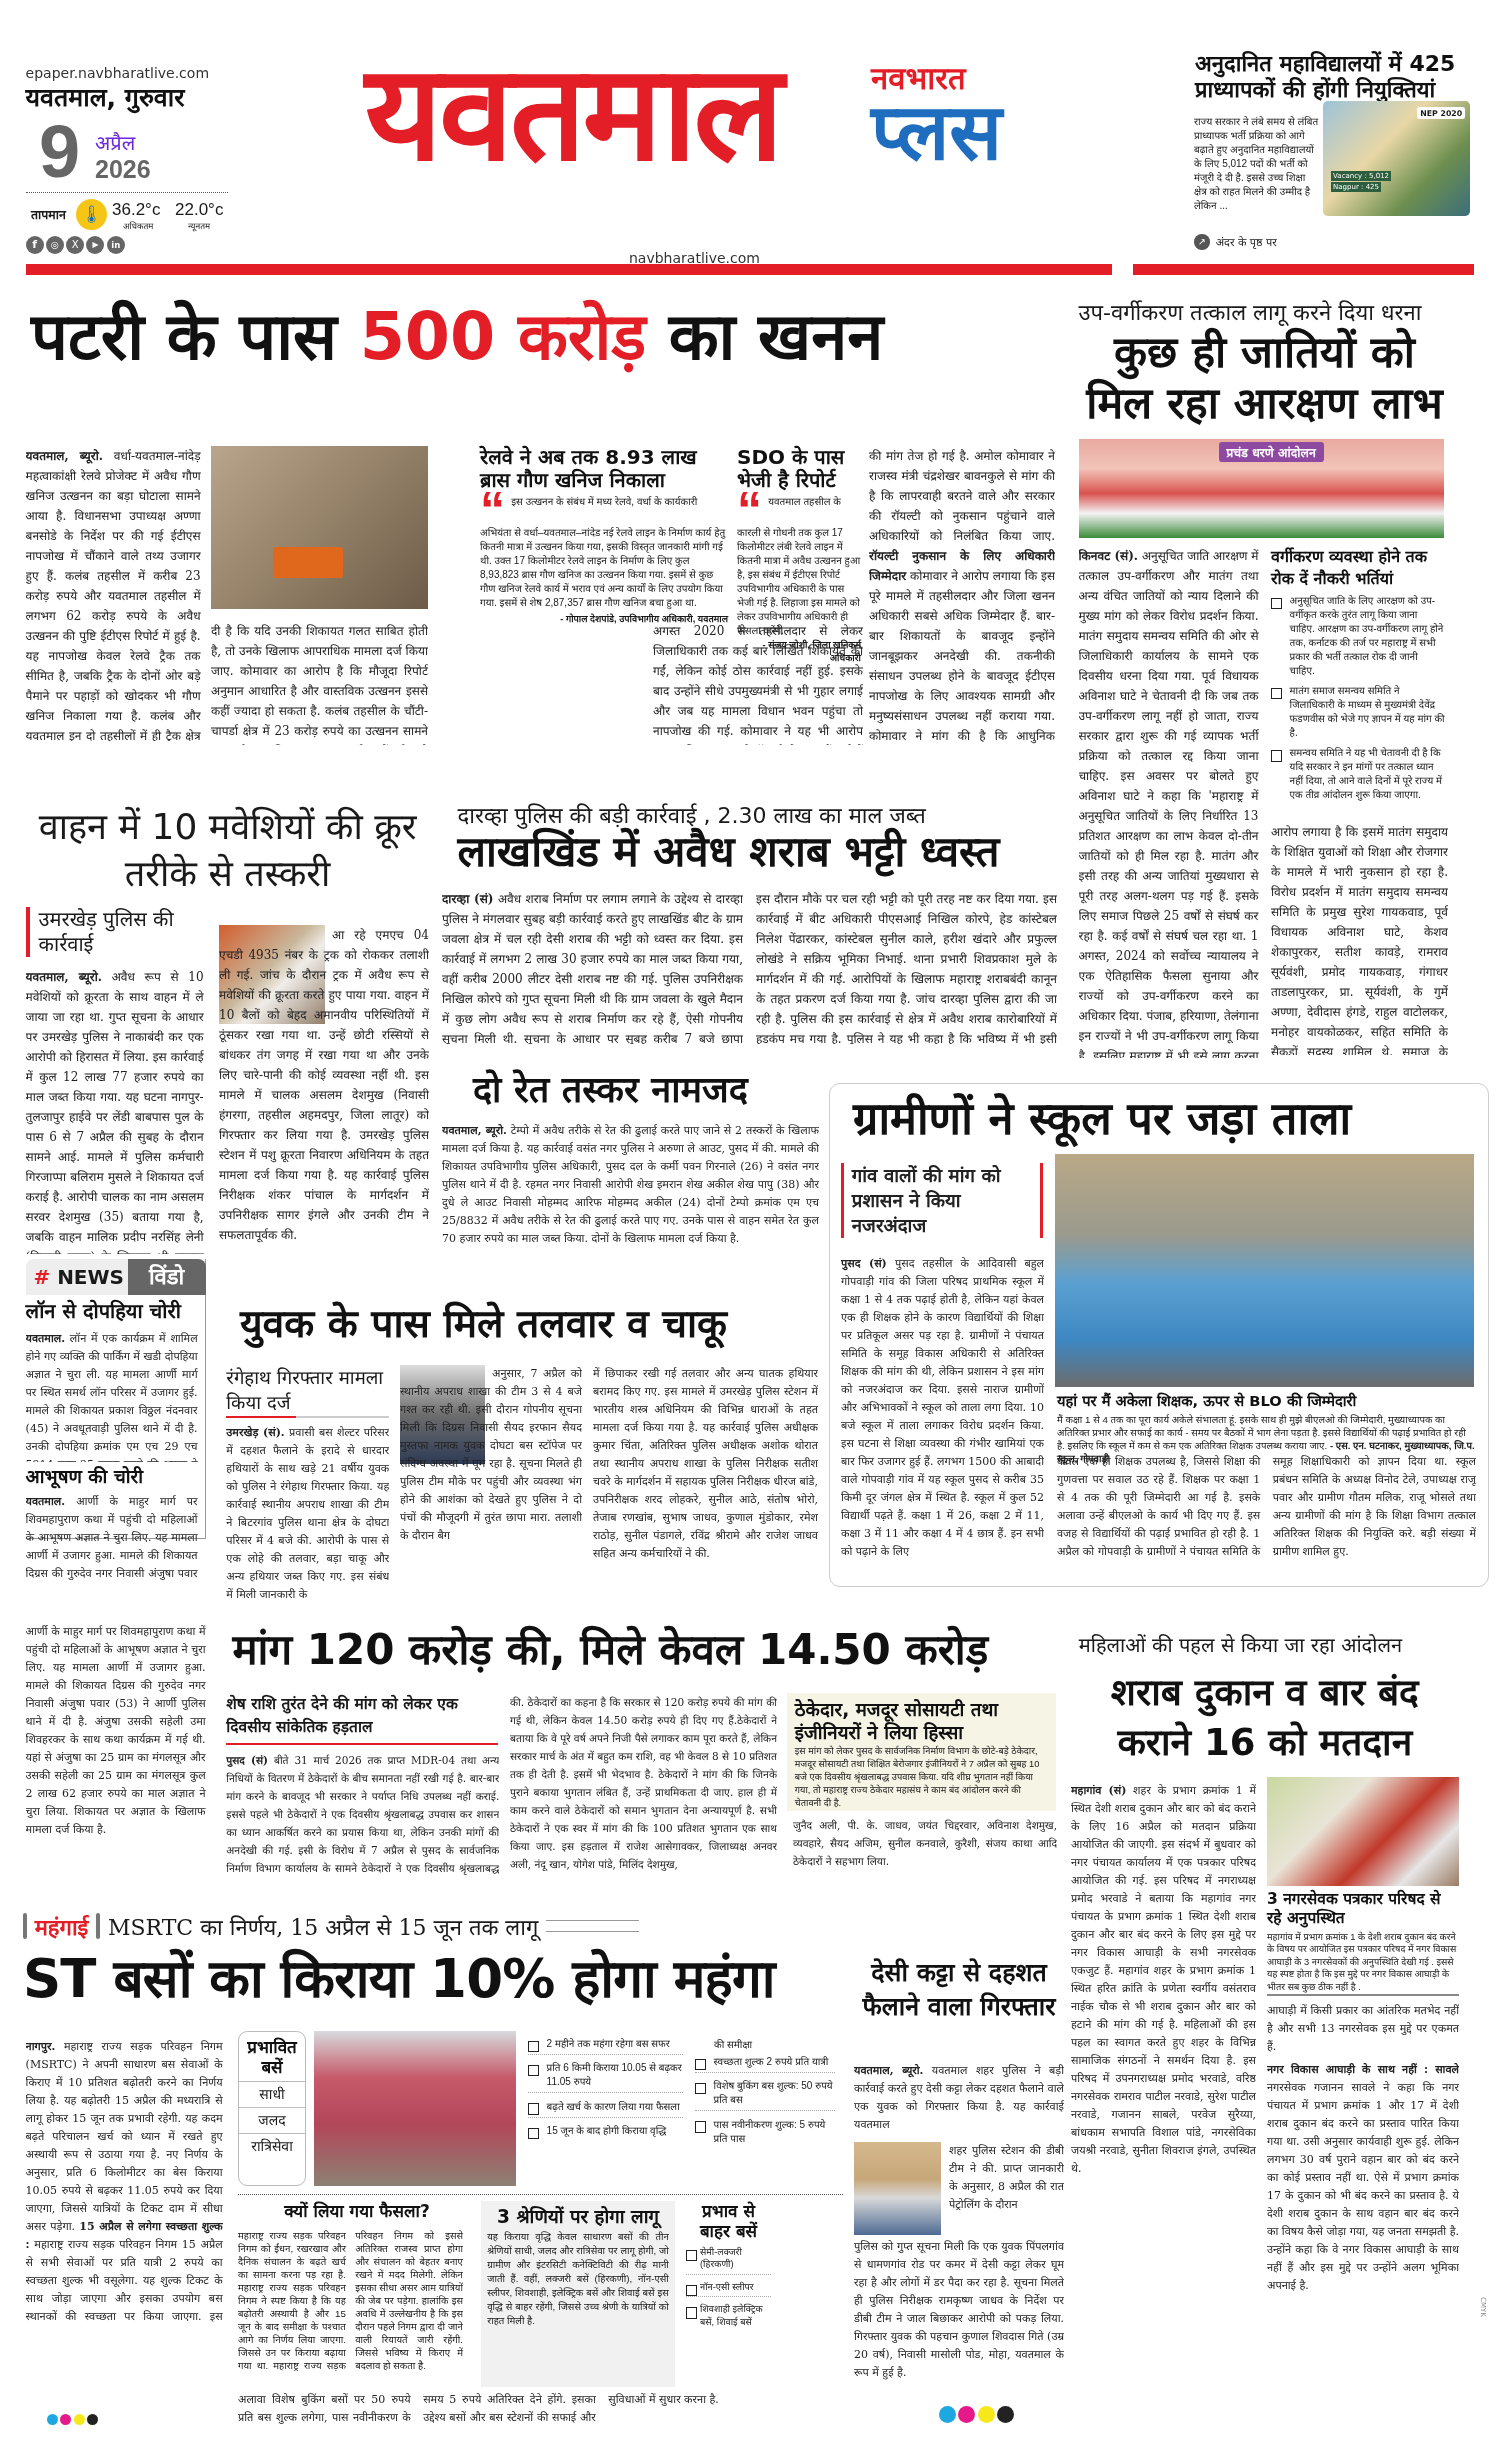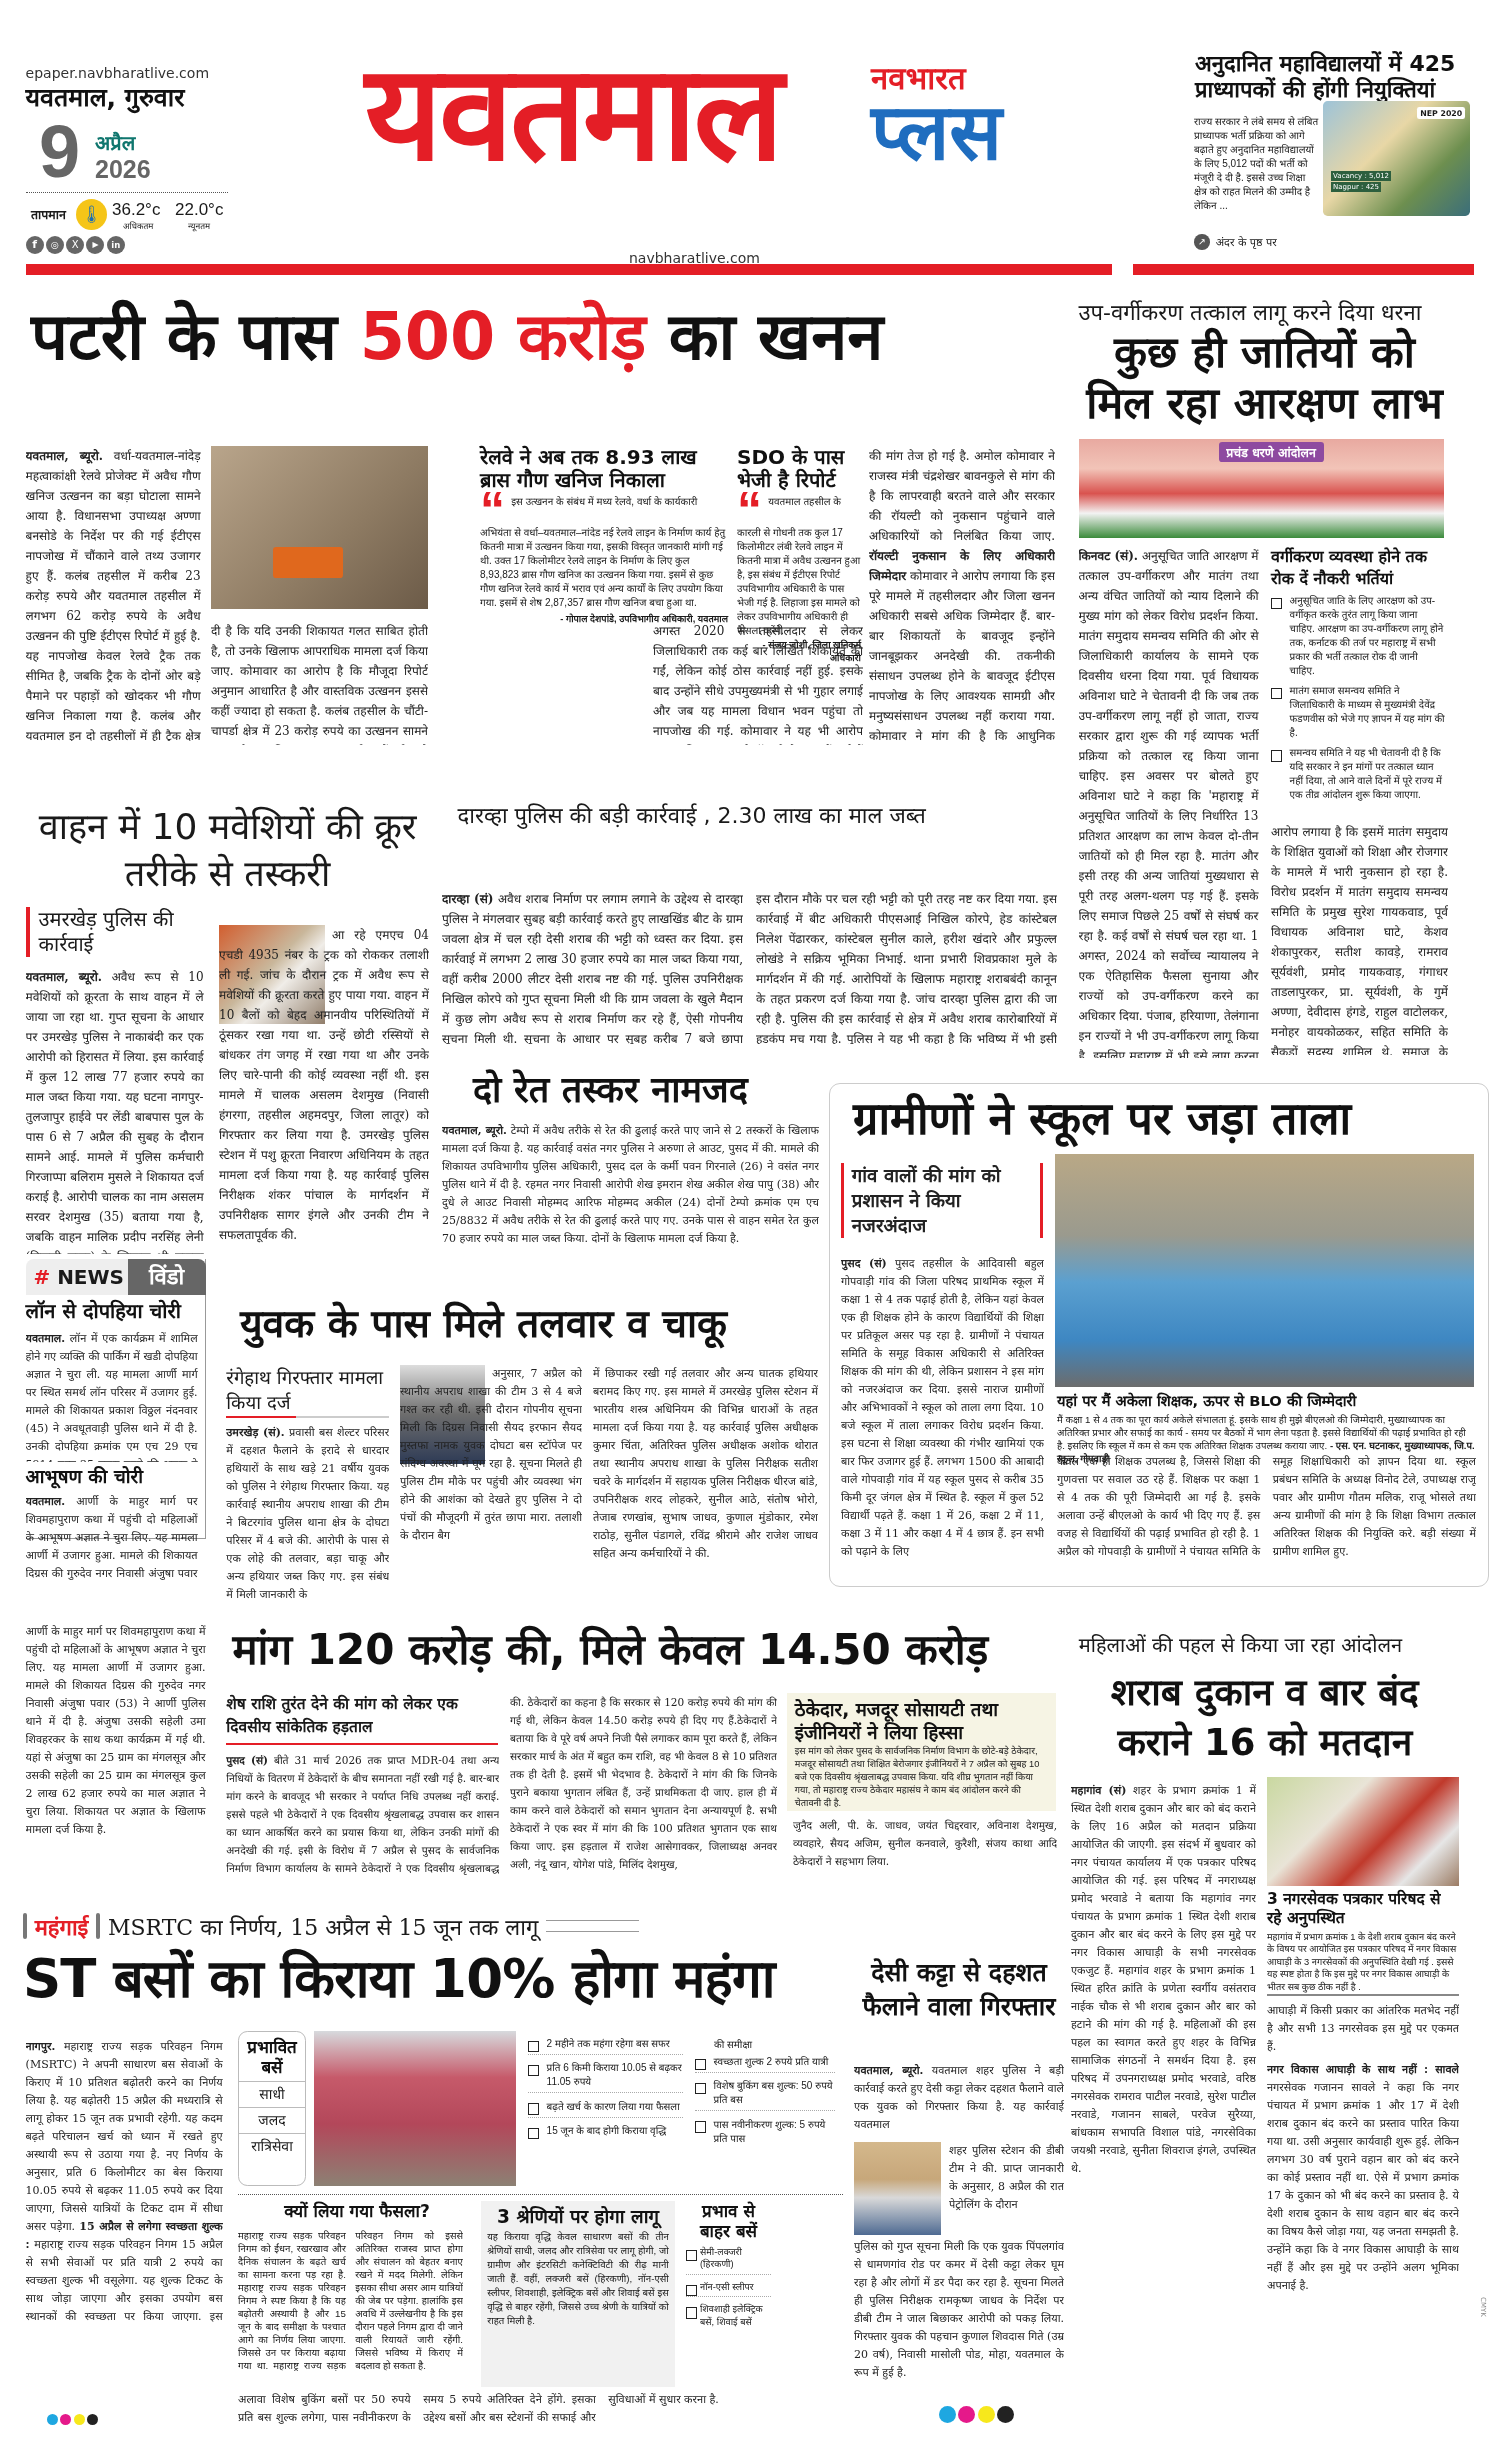--- a/index.html
+++ b/index.html
@@ -20,21 +20,21 @@
   .dotted { border-top: 1.6px dotted #555; }
   .cmyk span { display:inline-block; width: 17px; height: 17px; border-radius: 50%; margin-right: 2.3px; }
 </style>
 </head>
 <body>
 
 <div class="abs" style="left:0;top:0;width:1499px;height:287px;">
   <div class="abs" style="left:25.6px;top:65px;font-size:14px;color:#333;">epaper.navbharatlive.com</div>
   <div class="abs hl" style="left:25.6px;top:85px;font-size:25px;font-weight:bold;">यवतमाल, गुरुवार</div>
   <div class="abs" style="left:39px;top:115px;font-size:74px;font-weight:bold;color:#666;font-family:'Liberation Sans',sans-serif;line-height:1;">9</div>
-  <div class="abs" style="left:95px;top:129px;font-size:20px;font-weight:bold;color:#0f766e;">अप्रैल</div>
+  <div class="abs" style="left:95px;top:129px;font-size:20px;font-weight:normal;color:#6d28d9;">अप्रैल</div>
   <div class="abs" style="left:95px;top:155px;font-size:25px;font-weight:bold;color:#666;font-family:'Liberation Sans',sans-serif;">2026</div>
   <div class="abs dotted" style="left:25.6px;top:192px;width:202px;"></div>
   <div class="abs" style="left:31px;top:206px;font-size:12.4px;font-weight:bold;">तापमान</div>
   <div class="abs" style="left:76px;top:199px;width:31px;height:31px;border-radius:50%;background:#f5c518;text-align:center;font-size:17px;line-height:31px;color:#1a6db5;">🌡</div>
   <div class="abs" style="left:112px;top:200px;font-size:17px;font-family:'Liberation Sans',sans-serif;">36.2°c</div>
   <div class="abs" style="left:123px;top:220px;font-size:8.5px;">अधिकतम</div>
   <div class="abs" style="left:175px;top:200px;font-size:17px;font-family:'Liberation Sans',sans-serif;">22.0°c</div>
   <div class="abs" style="left:188px;top:220px;font-size:8.5px;">न्यूनतम</div>
   <div class="abs" style="left:25.6px;top:236px;display:flex;gap:2.3px;">
     <span style="width:18px;height:18px;border-radius:50%;background:#666;color:#fff;font-size:11px;text-align:center;line-height:18px;font-weight:bold;">f</span>
@@ -123,20 +123,21 @@
   </div>
   <div class="col body-text" style="left:25.6px;top:175px;width:178px;height:287px;">
     <span class="dateline">यवतमाल, ब्यूरो.</span> <span>अवैध रूप से 10 मवेशियों को क्रूरता के साथ वाहन में ले जाया जा रहा था. गुप्त सूचना के आधार पर उमरखेड़ पुलिस ने नाकाबंदी कर एक आरोपी को हिरासत में लिया. इस कार्रवाई में कुल 12 लाख 77 हजार रुपये का माल जब्त किया गया. यह घटना नागपुर-तुलजापुर हाईवे पर लेंडी बाबपास पुल के पास 6 से 7 अप्रैल की सुबह के दौरान सामने आई. मामले में पुलिस कर्मचारी गिरजाप्पा बलिराम मुसले ने शिकायत दर्ज कराई है. आरोपी चालक का नाम असलम सरवर देशमुख (35) बताया गया है, जबकि वाहन मालिक प्रदीप नरसिंह लेनी (निवासी लातूर) के खिलाफ भी मामला दर्ज किया गया है. पुलिस को मवेशी तस्करी की सूचना मिलने के बाद महागांव रोड से</span>
   </div>
   <div class="abs img" style="left:219px;top:133px;width:106px;height:99px;background:linear-gradient(135deg,#d25e2f,#c9b79b 45%,#f0ede8 60%,#907d6a);"></div>
   <div class="col body-text" style="left:219px;top:133px;width:210px;height:326px;text-indent:113px;">आ रहे एमएच 04 एचडी 4935 नंबर के ट्रक को रोककर तलाशी ली गई. जांच के दौरान ट्रक में अवैध रूप से मवेशियों की क्रूरता करते हुए पाया गया. वाहन में 10 बैलों को बेहद अमानवीय परिस्थितियों में ठूंसकर रखा गया था. उन्हें छोटी रस्सियों से बांधकर तंग जगह में रखा गया था और उनके लिए चारे-पानी की कोई व्यवस्था नहीं थी. इस मामले में चालक असलम देशमुख (निवासी हंगरगा, तहसील अहमदपुर, जिला लातूर) को गिरफ्तार कर लिया गया है. उमरखेड़ पुलिस स्टेशन में पशु क्रूरता निवारण अधिनियम के तहत मामला दर्ज किया गया है. यह कार्रवाई पुलिस निरीक्षक शंकर पांचाल के मार्गदर्शन में उपनिरीक्षक सागर इंगले और उनकी टीम ने सफलतापूर्वक की.</div>
 </div>
 
 <div class="abs" style="left:442px;top:799px;width:621px;height:248px;">
   <div class="abs" style="left:15.5px;top:0;font-size:22px;white-space:nowrap;">दारव्हा पुलिस की बड़ी कार्रवाई , 2.30 लाख का माल जब्त</div>
+  <div class="abs hl" style="left:15.5px;top:31px;font-size:42px;white-space:nowrap;">लाखखिंड में अवैध शराब भट्टी ध्वस्त</div>
   <div class="col body-text" style="left:0;top:90px;width:301px;height:155px;">
     <span class="dateline">दारव्हा (सं)</span> <span>अवैध शराब निर्माण पर लगाम लगाने के उद्देश्य से दारव्हा पुलिस ने मंगलवार सुबह बड़ी कार्रवाई करते हुए लाखखिंड बीट के ग्राम जवला क्षेत्र में चल रही देसी शराब की भट्टी को ध्वस्त कर दिया. इस कार्रवाई में लगभग 2 लाख 30 हजार रुपये का माल जब्त किया गया, वहीं करीब 2000 लीटर देसी शराब नष्ट की गई. पुलिस उपनिरीक्षक निखिल कोरपे को गुप्त सूचना मिली थी कि ग्राम जवला के खुले मैदान में कुछ लोग अवैध रूप से शराब निर्माण कर रहे हैं, ऐसी गोपनीय सूचना मिली थी. सूचना के आधार पर सुबह करीब 7 बजे छापा मारकर कार्रवाई की गई.</span>
   </div>
   <div class="col body-text" style="left:314px;top:90px;width:301px;height:155px;">इस दौरान मौके पर चल रही भट्टी को पूरी तरह नष्ट कर दिया गया. इस कार्रवाई में बीट अधिकारी पीएसआई निखिल कोरपे, हेड कांस्टेबल निलेश पेंढारकर, कांस्टेबल सुनील काले, हरीश खंदारे और प्रफुल्ल लोखंडे ने सक्रिय भूमिका निभाई. थाना प्रभारी शिवप्रकाश मुले के मार्गदर्शन में की गई. आरोपियों के खिलाफ महाराष्ट्र शराबबंदी कानून के तहत प्रकरण दर्ज किया गया है. जांच दारव्हा पुलिस द्वारा की जा रही है. पुलिस की इस कार्रवाई से क्षेत्र में अवैध शराब कारोबारियों में हड़कंप मच गया है. पुलिस ने यह भी कहा है कि भविष्य में भी इसी तरह लगातार कार्रवाई जारी रहेगी, ताकि अवैध शराब का कारोबार समाप्त किया जा सके.</div>
 </div>
 
 <div class="abs" style="left:442px;top:1071px;width:380px;height:210px;">
   <div class="abs hl" style="left:31px;top:0;font-size:36px;white-space:nowrap;">दो रेत तस्कर नामजद</div>
   <div class="col body-text" style="left:0;top:51px;width:377px;height:147px;font-size:11px;line-height:18px;">
     <span class="dateline">यवतमाल, ब्यूरो.</span> <span>टेम्पो में अवैध तरीके से रेत की ढुलाई करते पाए जाने से 2 तस्करों के खिलाफ मामला दर्ज किया है. यह कार्रवाई वसंत नगर पुलिस ने अरुणा ले आउट, पुसद में की. मामले की शिकायत उपविभागीय पुलिस अधिकारी, पुसद दल के कर्मी पवन गिरनाले (26) ने वसंत नगर पुलिस थाने में दी है. रहमत नगर निवासी आरोपी शेख इमरान शेख अकील शेख पापु (38) और दुधे ले आउट निवासी मोहम्मद आरिफ मोहम्मद अकील (24) दोनों टेम्पो क्रमांक एम एच 25/8832 में अवैध तरीके से रेत की ढुलाई करते पाए गए. उनके पास से वाहन समेत रेत कुल 70 हजार रुपये का माल जब्त किया. दोनों के खिलाफ मामला दर्ज किया है.</span>

